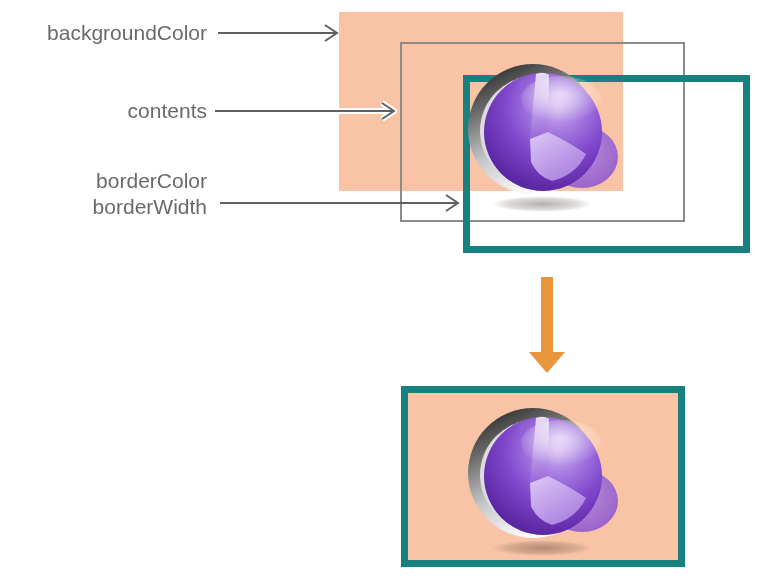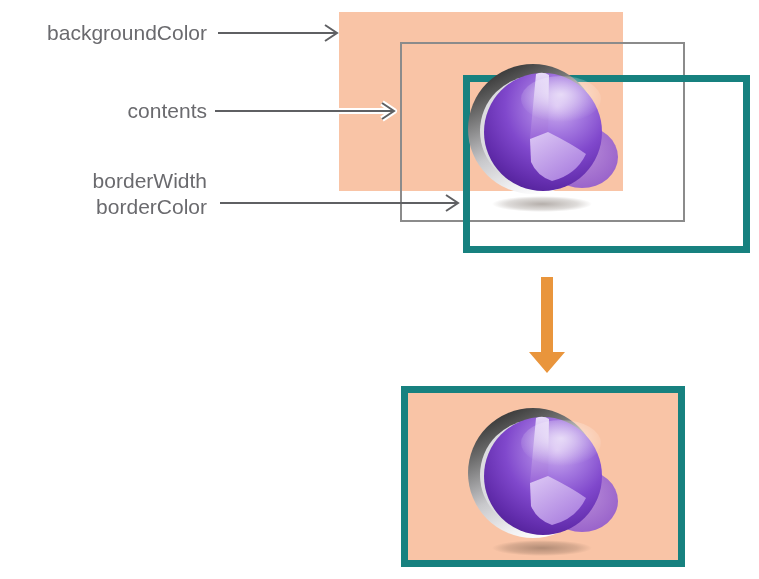--- a/index.html
+++ b/index.html
@@ -84,22 +84,22 @@
   <div class="rect contents-rect" style="border-color: rgb(139, 139, 139);"></div>
   <div class="rect border-rect" style="border-color: rgb(23, 129, 127);"></div>
 
   <svg class="sphere sphere-top" viewBox="0 0 150 155">
     <use href="#ca-sphere"></use>
   </svg>
 
   <div class="label label-bg" style="color: rgb(106, 106, 110);">backgroundColor</div>
   <div class="label label-contents" style="color: rgb(106, 106, 110);">contents</div>
   <div class="label label-border" style="color: rgb(106, 106, 110);">
+    <div>borderColor</div>
     <div>borderWidth</div>
-    <div>borderColor</div>
   </div>
 
   <svg class="arrow-layer" viewBox="0 0 759 579">
 
     <g fill="none" stroke="#5f6063" stroke-width="2" style="stroke: rgb(95, 96, 99);">
       <path d="M218,33 H336"></path>
       <path d="M325,25 L337,33 L325,41"></path>
     </g>
 
     <g fill="none" stroke="#ffffff" stroke-width="6" stroke-linejoin="round" style="stroke: rgb(255, 255, 255);">

